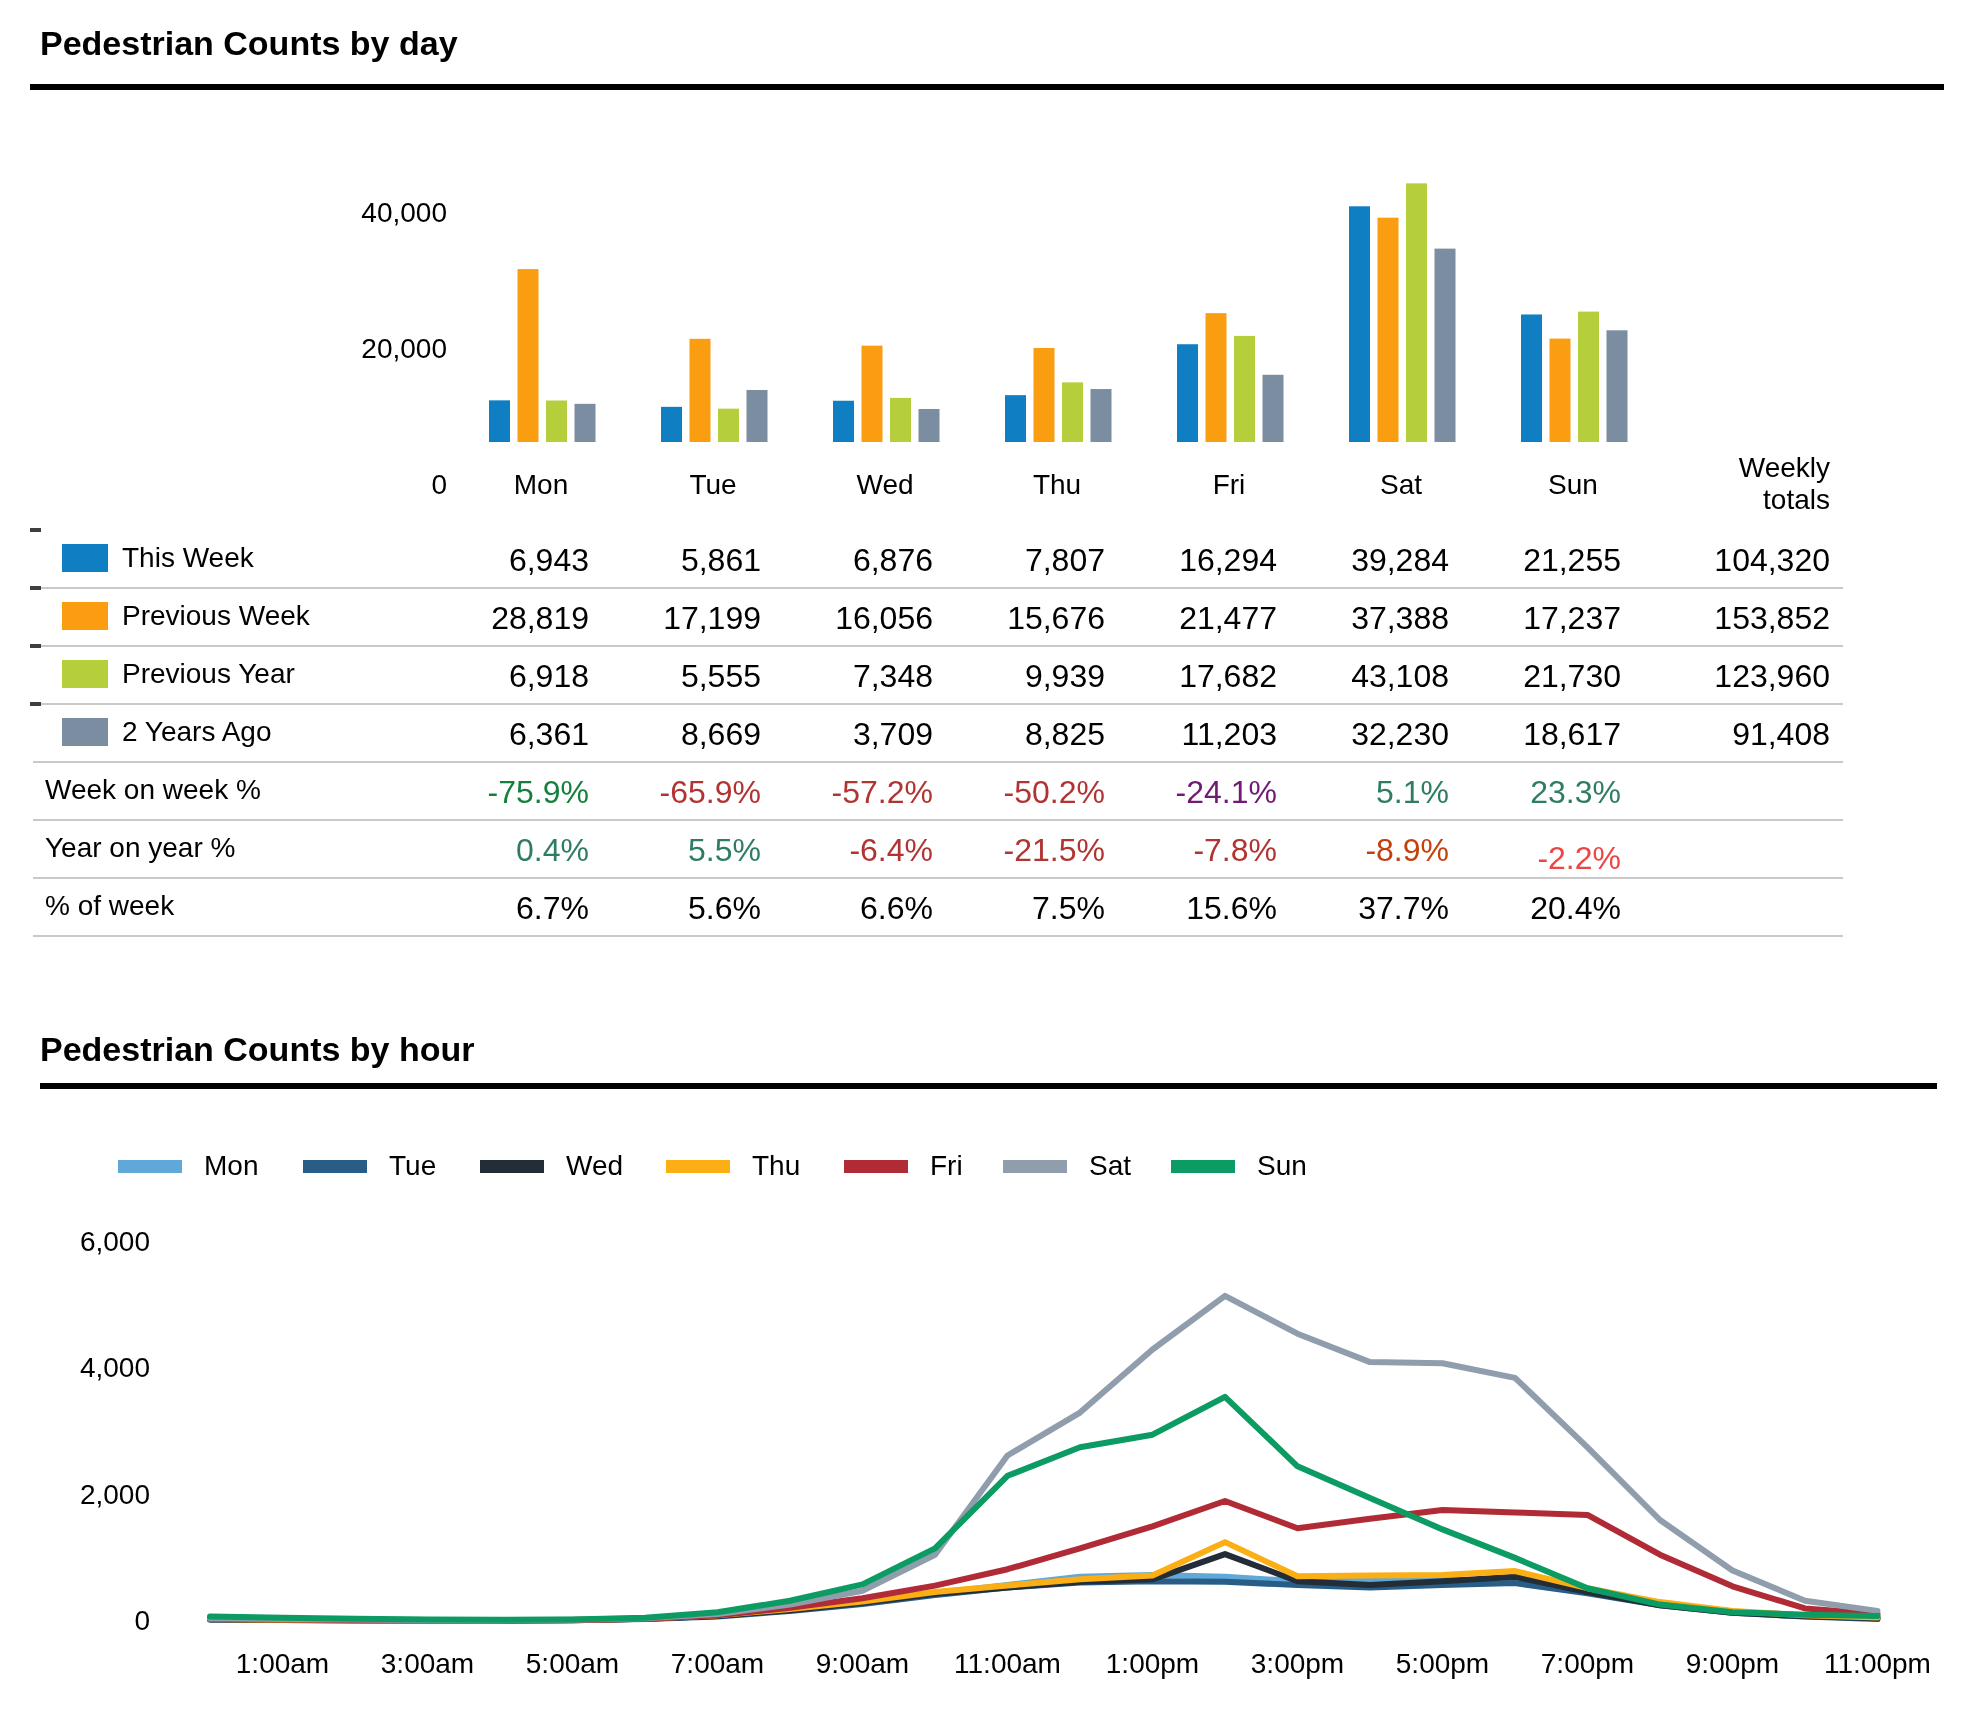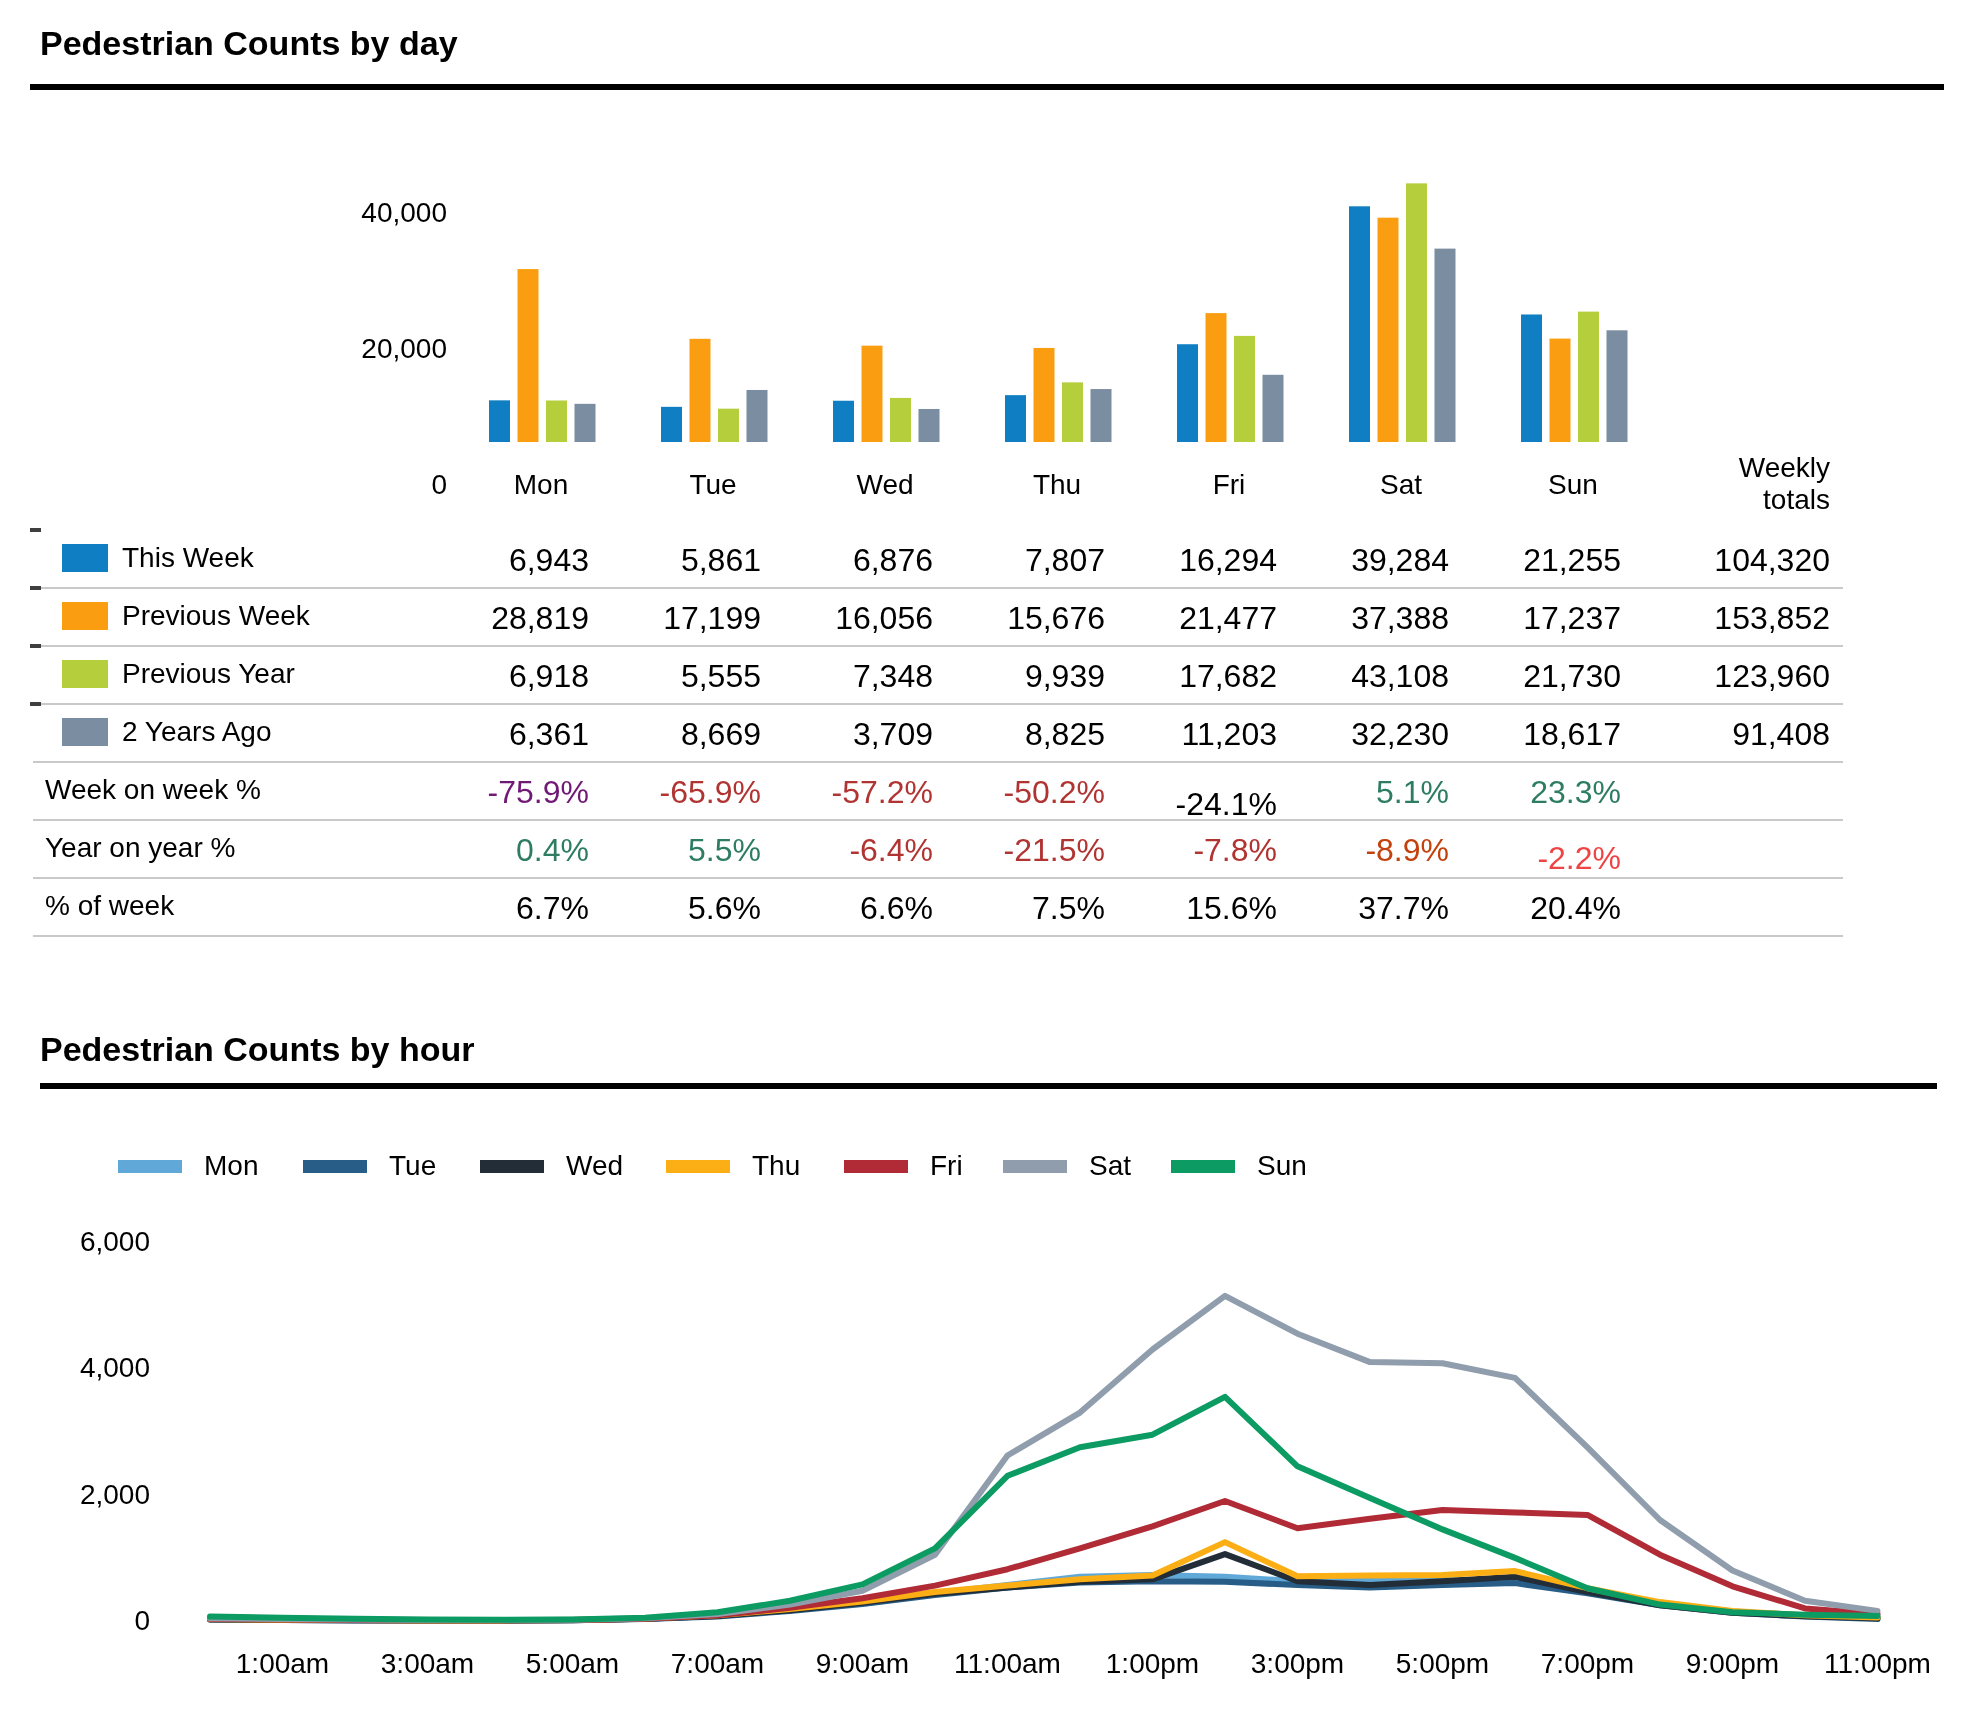--- a/index.html
+++ b/index.html
@@ -113,25 +113,25 @@
       <div class="rowlab" style="position: absolute; left: 122px; top: 716px;">2 Years Ago</div>
       <div class="val" style="position: absolute; right: 1385px; top: 716px;">6,361</div>
       <div class="val" style="position: absolute; right: 1213px; top: 716px;">8,669</div>
       <div class="val" style="position: absolute; right: 1041px; top: 716px;">3,709</div>
       <div class="val" style="position: absolute; right: 869px; top: 716px;">8,825</div>
       <div class="val" style="position: absolute; right: 697px; top: 716px;">11,203</div>
       <div class="val" style="position: absolute; right: 525px; top: 716px;">32,230</div>
       <div class="val" style="position: absolute; right: 353px; top: 716px;">18,617</div>
       <div class="val" style="position: absolute; right: 144px; top: 716px;">91,408</div>
       <div class="rowlab" style="position: absolute; left: 45px; top: 774px;">Week on week %</div>
-      <div class="val" style="position: absolute; right: 1385px; top: 774px; color: #701a75;">-75.9%</div>
+      <div class="val" style="position: absolute; right: 1385px; top: 774px; color: #15803d;">-75.9%</div>
       <div class="val" style="position: absolute; right: 1213px; top: 774px; color: rgb(176, 52, 50);">-65.9%</div>
       <div class="val" style="position: absolute; right: 1041px; top: 774px; color: rgb(176, 52, 50);">-57.2%</div>
       <div class="val" style="position: absolute; right: 869px; top: 774px; color: rgb(176, 52, 50);">-50.2%</div>
-      <div class="val" style="position: absolute; right: 697px; top: 774px; color: #000000; margin-top: 12px;">-24.1%</div>
+      <div class="val" style="position: absolute; right: 697px; top: 774px; color: #701a75;">-24.1%</div>
       <div class="val" style="position: absolute; right: 525px; top: 774px; color: rgb(46, 125, 98);">5.1%</div>
       <div class="val" style="position: absolute; right: 353px; top: 774px; color: rgb(46, 125, 98);">23.3%</div>
       <div class="rowlab" style="position: absolute; left: 45px; top: 832px;">Year on year %</div>
       <div class="val" style="position: absolute; right: 1385px; top: 832px; color: rgb(46, 125, 98);">0.4%</div>
       <div class="val" style="position: absolute; right: 1213px; top: 832px; color: rgb(46, 125, 98);">5.5%</div>
       <div class="val" style="position: absolute; right: 1041px; top: 832px; color: rgb(176, 52, 50);">-6.4%</div>
       <div class="val" style="position: absolute; right: 869px; top: 832px; color: rgb(176, 52, 50);">-21.5%</div>
       <div class="val" style="position: absolute; right: 697px; top: 832px; color: rgb(176, 52, 50);">-7.8%</div>
       <div class="val" style="position: absolute; right: 525px; top: 832px; color: #c2410c;">-8.9%</div>
       <div class="val" style="position: absolute; right: 353px; top: 840px; color: #ef4444;">-2.2%</div>

